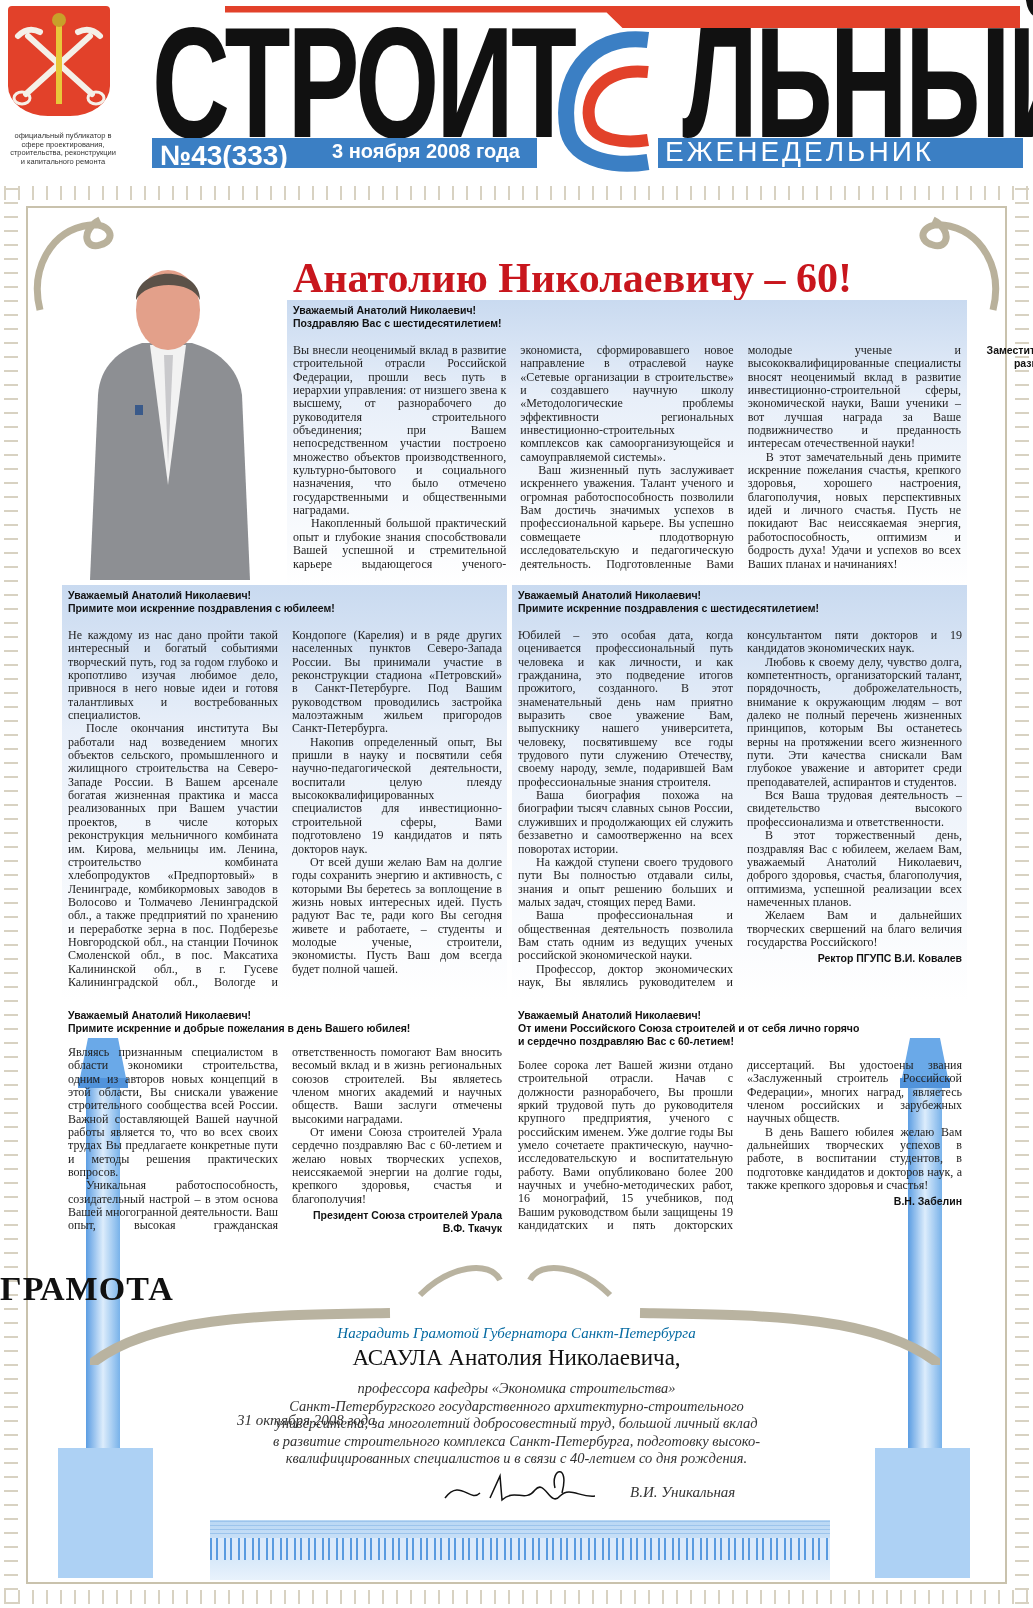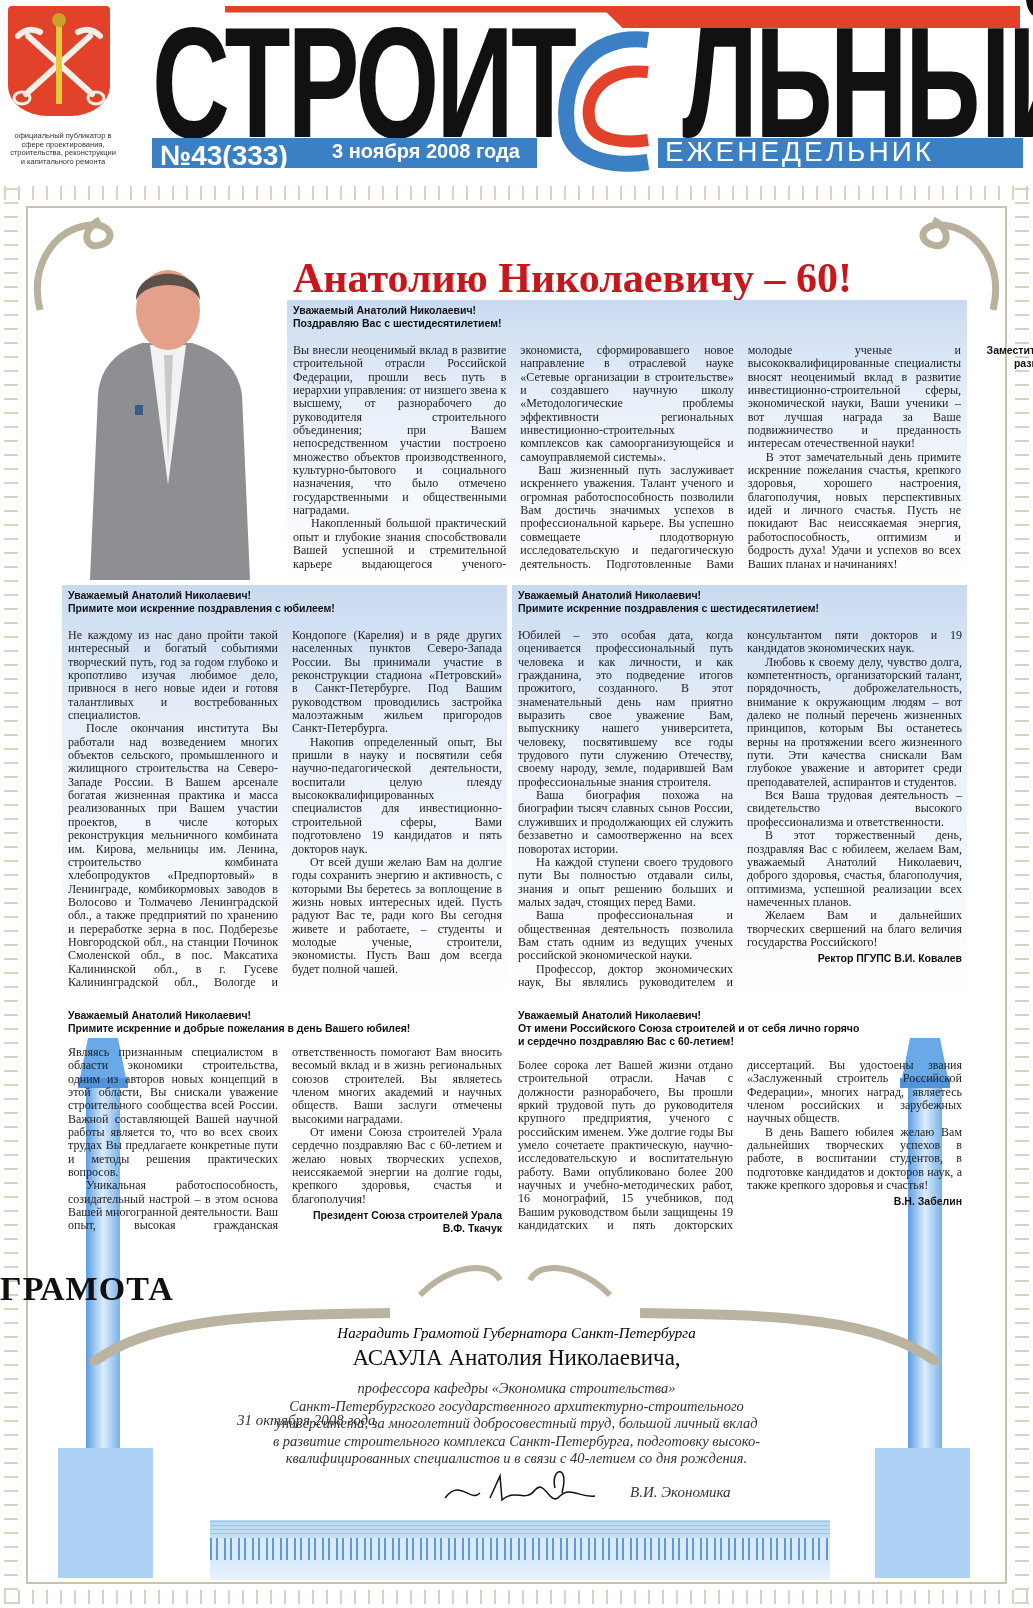--- a/index.html
+++ b/index.html
@@ -60,21 +60,21 @@
                  text-align: right; color: #111; margin-top: 3px; break-inside: avoid; }
 
   
   .rostral { position: absolute; width: 110px; opacity: 0.9; }
 
   
   .gramota-orn { position: absolute; left: 90px; top: 1255px; width: 850px; height: 110px; }
   .gramota-title { position: absolute; left: 0; width: 1033px; top: 1270px; text-align: left; font-family: "Liberation Serif", serif;
                    font-weight: bold; font-size: 34px; letter-spacing: 1px; color: #111; }
   .gramota-line { position: absolute; left: 0; width: 1033px; text-align: center; font-family: "Liberation Serif", serif; }
-  .g-award { top: 1325px; font-style: italic; font-size: 15px; color: #000000; }
+  .g-award { top: 1325px; font-style: italic; font-size: 15px; color: #0369a1; }
   .g-name { top: 1345px; font-size: 23px; color: #111; }
   .g-text { top: 1380px; font-style: italic; font-size: 14.5px; line-height: 17.5px; color: #333; }
   .g-date { position: absolute; left: 237px; top: 1412px; font-style: italic; font-size: 15px; color: #333; }
   .g-signature { position: absolute; left: 440px; top: 1468px; width: 160px; height: 40px; }
   .g-signer { position: absolute; left: 630px; top: 1484px; font-style: italic; font-size: 15px; color: #333; }
   .greek-band { position: absolute; left: 210px; top: 1520px; width: 620px; height: 60px;
                 background:
                   repeating-linear-gradient(0deg, #9cc4ec 0 1px, transparent 1px 4px) top / 100% 14px no-repeat,
                   repeating-linear-gradient(90deg, #5a9be0 0 2px, #dbeafb 2px 6px, #5a9be0 6px 8px, #dbeafb 8px 14px) 0 18px / 100% 22px no-repeat,
                   linear-gradient(#b9d7f4, #e8f2fc); }
@@ -244,14 +244,14 @@
   <div>профессора кафедры «Экономика строительства»</div>
   <div>Санкт-Петербургского государственного архитектурно-строительного</div>
   <div>университета, за многолетний добросовестный труд, большой личный вклад</div>
   <div>в развитие строительного комплекса Санкт-Петербурга, подготовку высоко-</div>
   <div>квалифицированных специалистов и в связи с 40-летием со дня рождения.</div>
 </div>
 <div class="g-date">31 октября 2008 года</div>
 <svg class="g-signature" viewBox="0 0 160 40">
   <path d="M5 30 C20 10 30 35 40 25 M50 30 L60 8 L62 32 C75 20 85 35 95 22 C105 10 110 40 120 28 C130 18 140 30 155 28 M115 20 C110 0 130 -5 122 25" stroke="#111" stroke-width="1.5" fill="none"></path>
 </svg>
-<div class="g-signer">В.И. Экономика</div>
+<div class="g-signer">В.И. Уникальная</div>
 <div class="greek-band"></div>
 
 </body></html>

